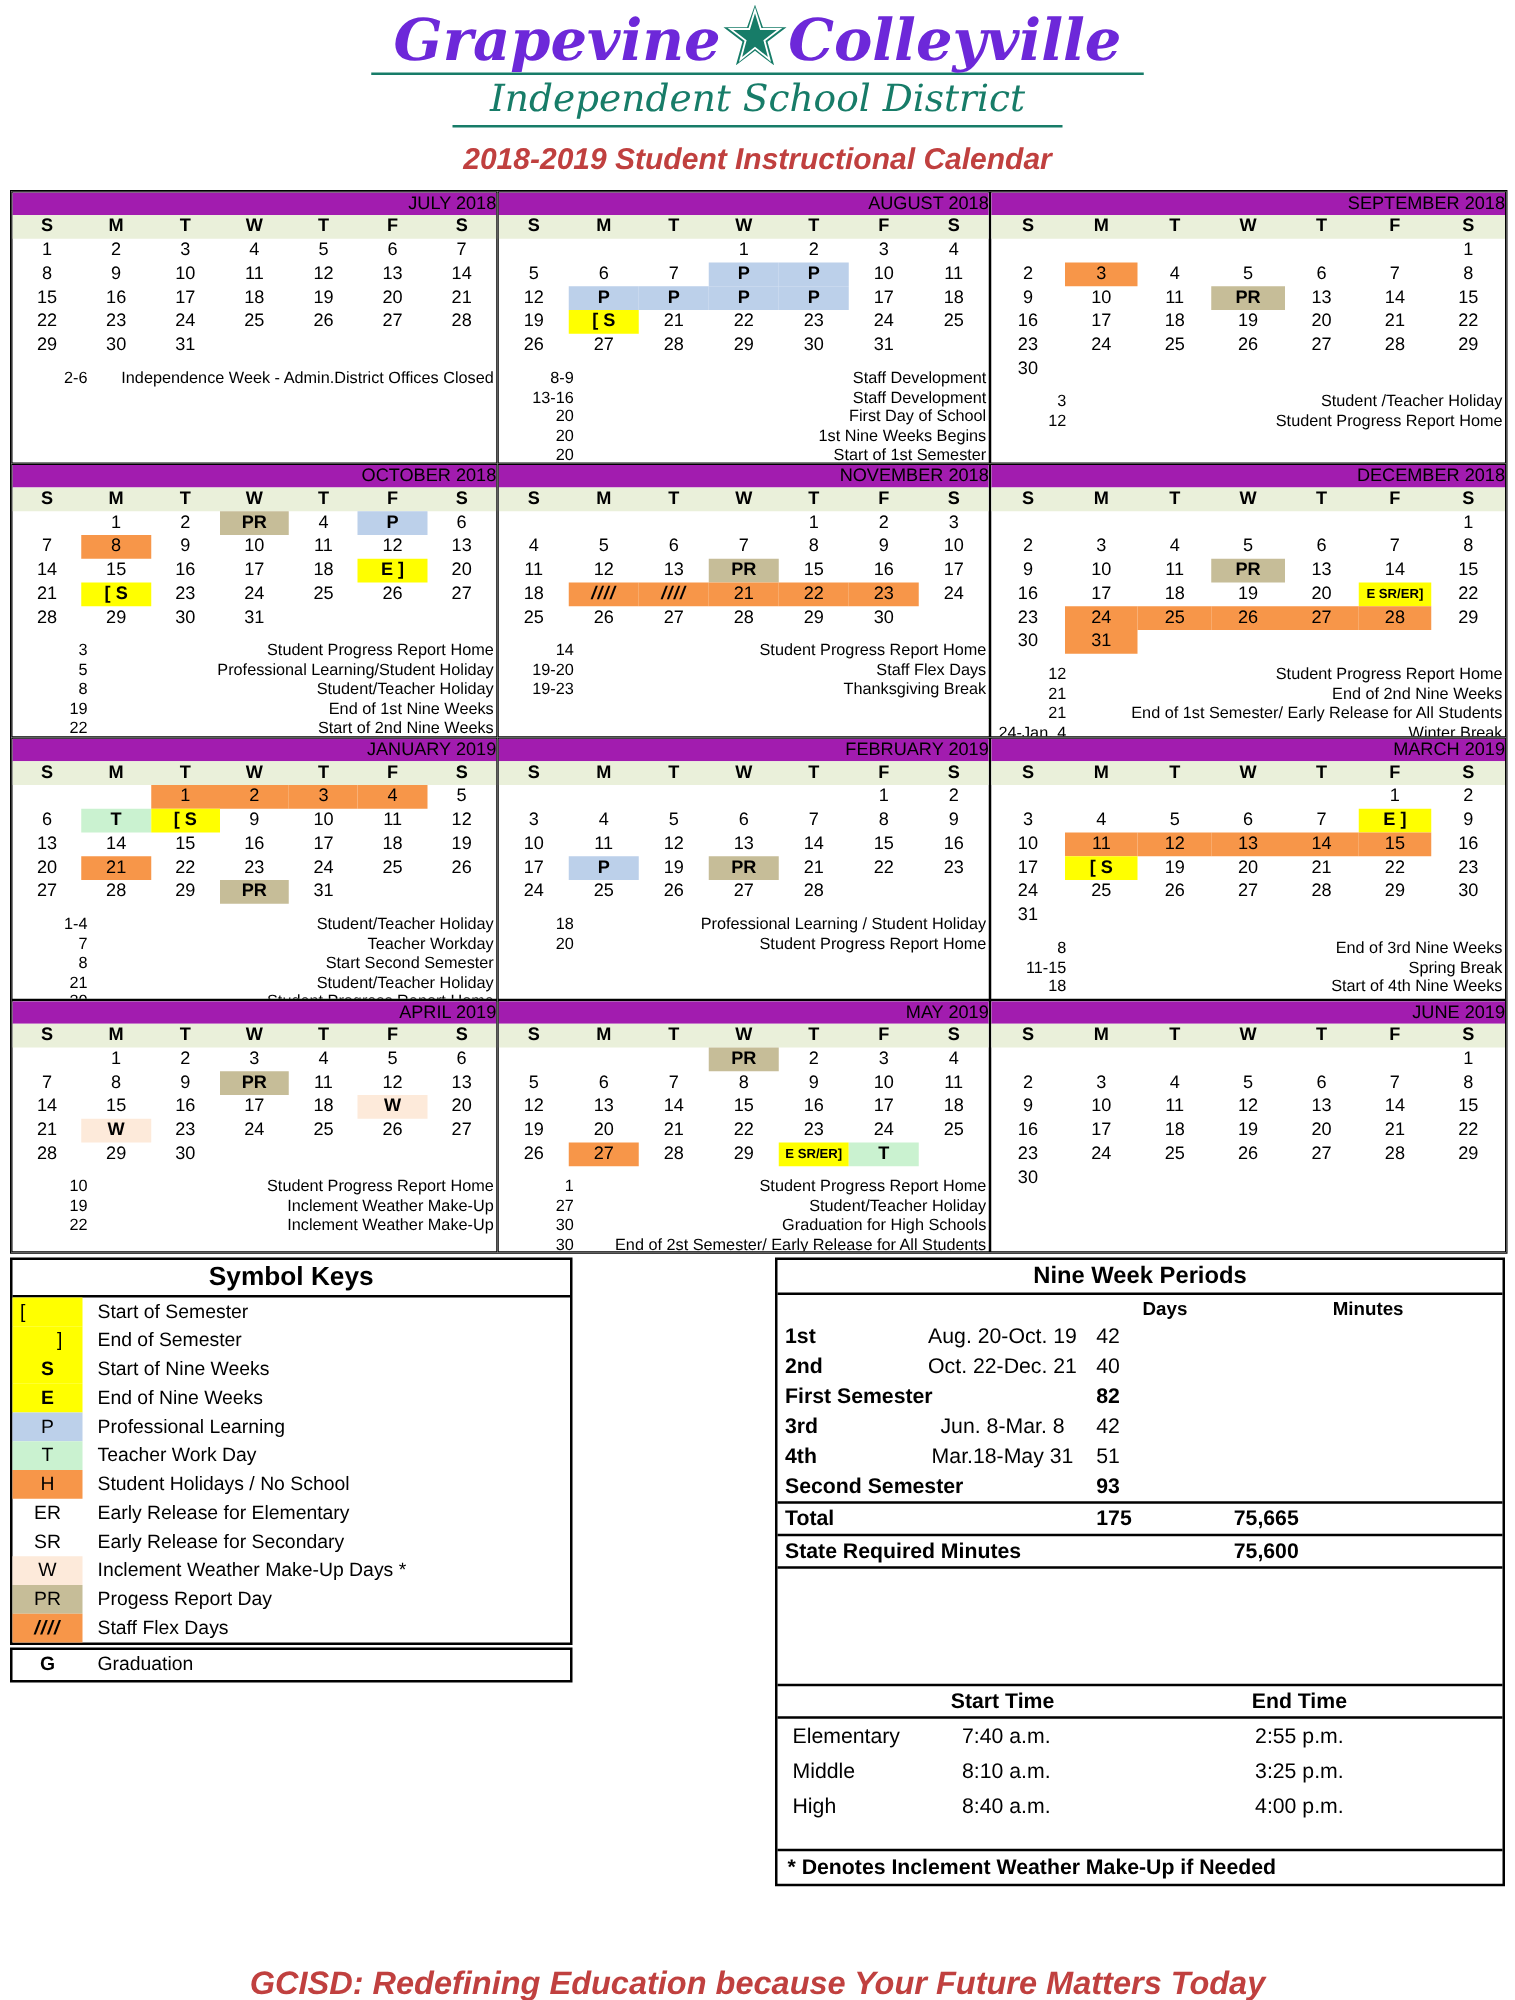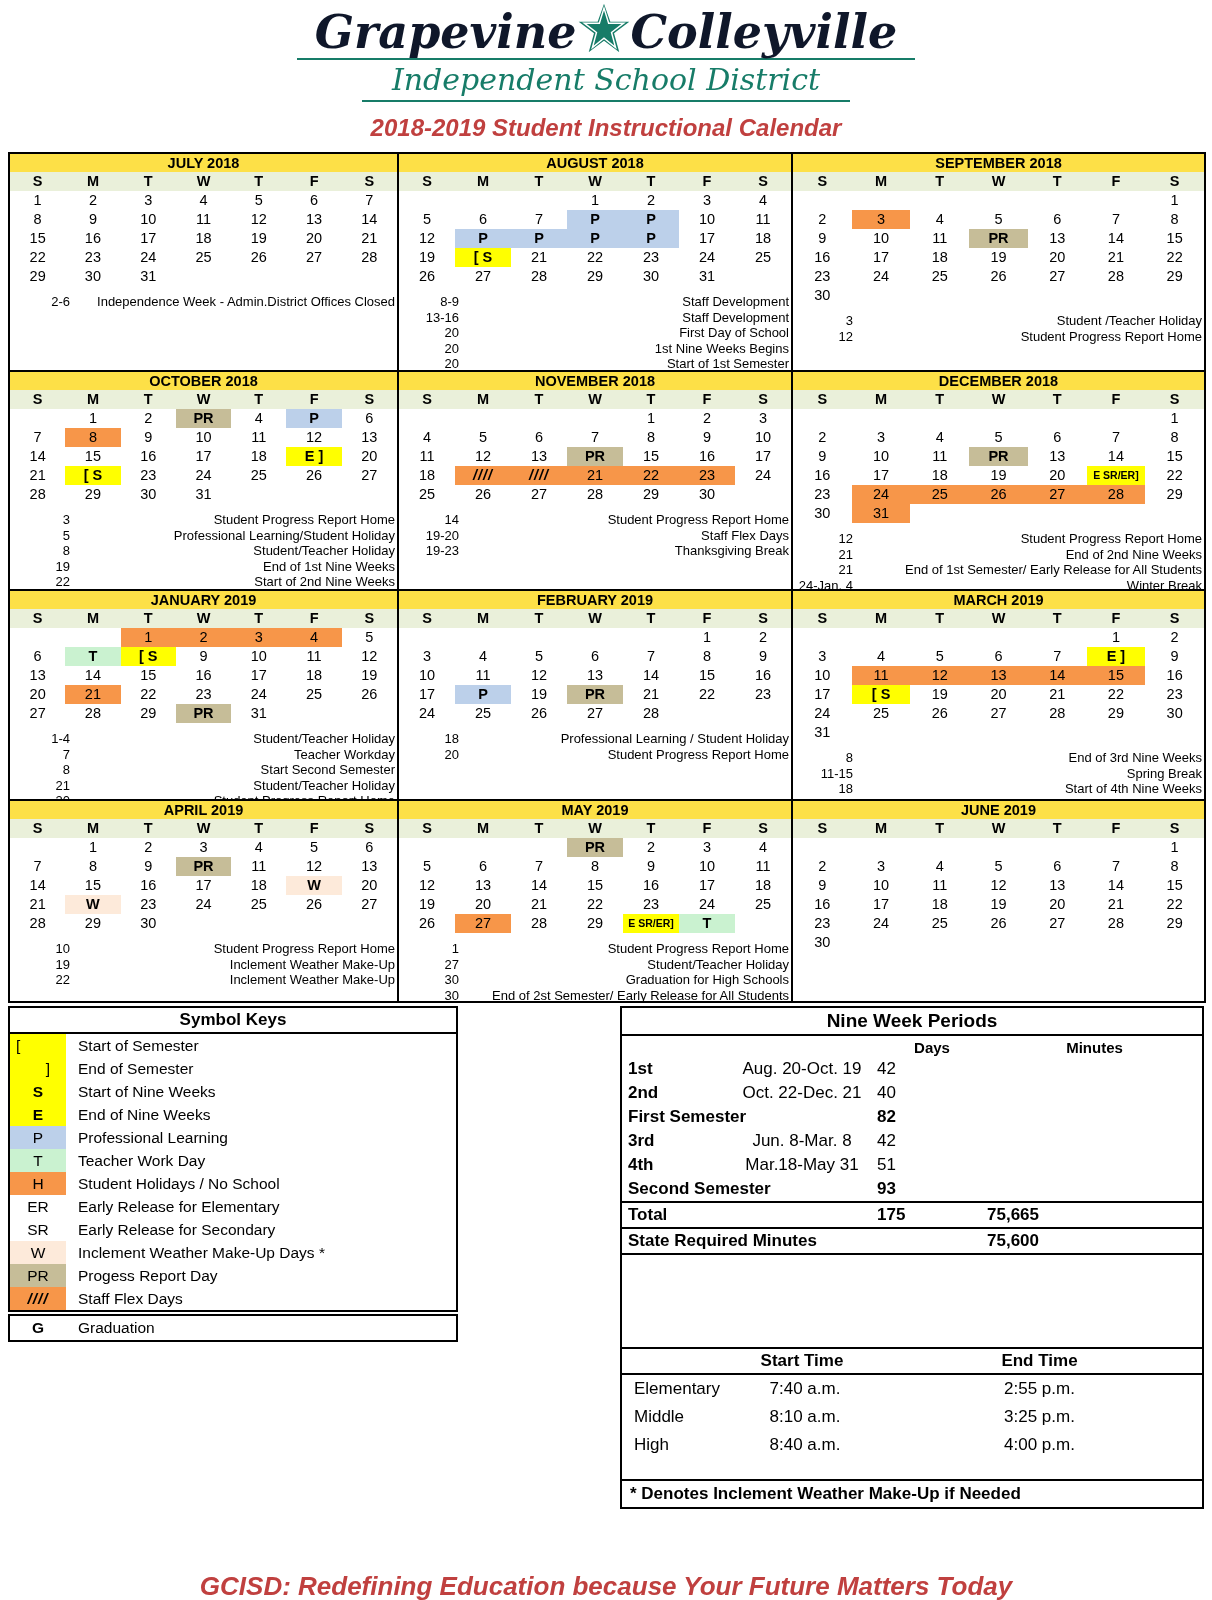--- a/index.html
+++ b/index.html
@@ -4,51 +4,51 @@
 <style>
   html,body{margin:0;padding:0;background:#fff;}
   body{width:1212px;height:1600px;overflow:hidden;font-family:"Liberation Sans",sans-serif;color:#000;}
   .page{padding:6px 8px 0 8px;}
 
   
   .header{text-align:center;}
   .logo-row{display:inline-flex;align-items:center;justify-content:center;gap:2px;
             border-bottom:2px solid #177c68;padding:0 18px 0 18px;}
   .logo-word{font-family:"DejaVu Serif",serif;font-style:italic;font-weight:bold;
-             font-size:46px;color:#0f172a;line-height:52px;}
+             font-size:46px;color:#6d28d9;line-height:52px;}
   .logo-star{width:58px;height:58px;margin:-6px -4px 0 -4px;}
   .logo-sub{display:inline-block;font-family:"DejaVu Serif",serif;font-style:italic;
             font-size:30px;color:#177c68;line-height:36px;border-bottom:2px solid #177c68;
             padding:0 30px 2px 30px;margin-top:2px;}
   .doc-title{color:#c0403f;font-weight:bold;font-style:italic;font-size:24px;margin-top:12px;margin-bottom:10px;}
 
   
   .months{display:grid;grid-template-columns:389px 394px 413px;grid-template-rows:218px 219px 210px 202px;
           border:1px solid #000;width:1196px;}
   .month{border:1px solid #000;display:flex;flex-direction:column;overflow:hidden;background:#fff;}
-  .mtitle{background:#fde047;font-weight:bold;font-size:14.5px;text-align:center;
+  .mtitle{background:#a21caf;font-weight:normal;font-size:14.5px;text-align:right;
           height:18px;line-height:18px;flex:none;}
   .dow,.week{display:grid;grid-template-columns:repeat(7,1fr);flex:none;}
   .dow{background:#eaf0da;height:19px;}
   .dow span{text-align:center;font-weight:bold;font-size:14.5px;line-height:19px;}
   .week{height:19px;}
   .day{text-align:center;font-size:14.5px;line-height:19px;white-space:nowrap;}
   .day.sym{font-weight:bold;}
   .day.tiny{font-size:10.5px;}
   .day.flex{font-style:italic;font-weight:bold;letter-spacing:1px;}
   .notes{padding:8px 2px 1px 4px;text-align:right;}
   .note{display:flex;font-size:13px;line-height:15.5px;}
   .nd{flex:none;min-width:56px;margin-right:4px;white-space:nowrap;}
   .nt{flex:1;}
 
   
   .bottom{display:flex;justify-content:space-between;align-items:flex-start;margin-top:3px;width:1196px;}
   .keys{width:450px;}
   .keys-box{border:2px solid #000;}
-  .keys-title{text-align:center;font-weight:bold;font-size:17px;padding:2px 4px;border-bottom:2px solid #000;}
+  .keys-title{text-align:center;font-weight:bold;font-size:21px;padding:2px 4px;border-bottom:2px solid #000;}
   .krow{display:flex;height:23px;font-size:15.5px;}
   .ksym{width:56px;flex:none;text-align:center;line-height:23px;}
   .ksym.b{font-weight:bold;}
   .ksym.i{font-style:italic;font-weight:bold;letter-spacing:1px;}
   .ksym.bl{text-align:left;padding-left:6px;width:50px;}
   .ksym.br{text-align:right;padding-right:16px;width:40px;}
   .klabel{padding-left:12px;line-height:23px;}
   .grad-row{border:2px solid #000;margin-top:2px;display:flex;height:24px;font-size:15.5px;}
 
   .nwp{width:580px;border:2px solid #000;font-size:17px;}

